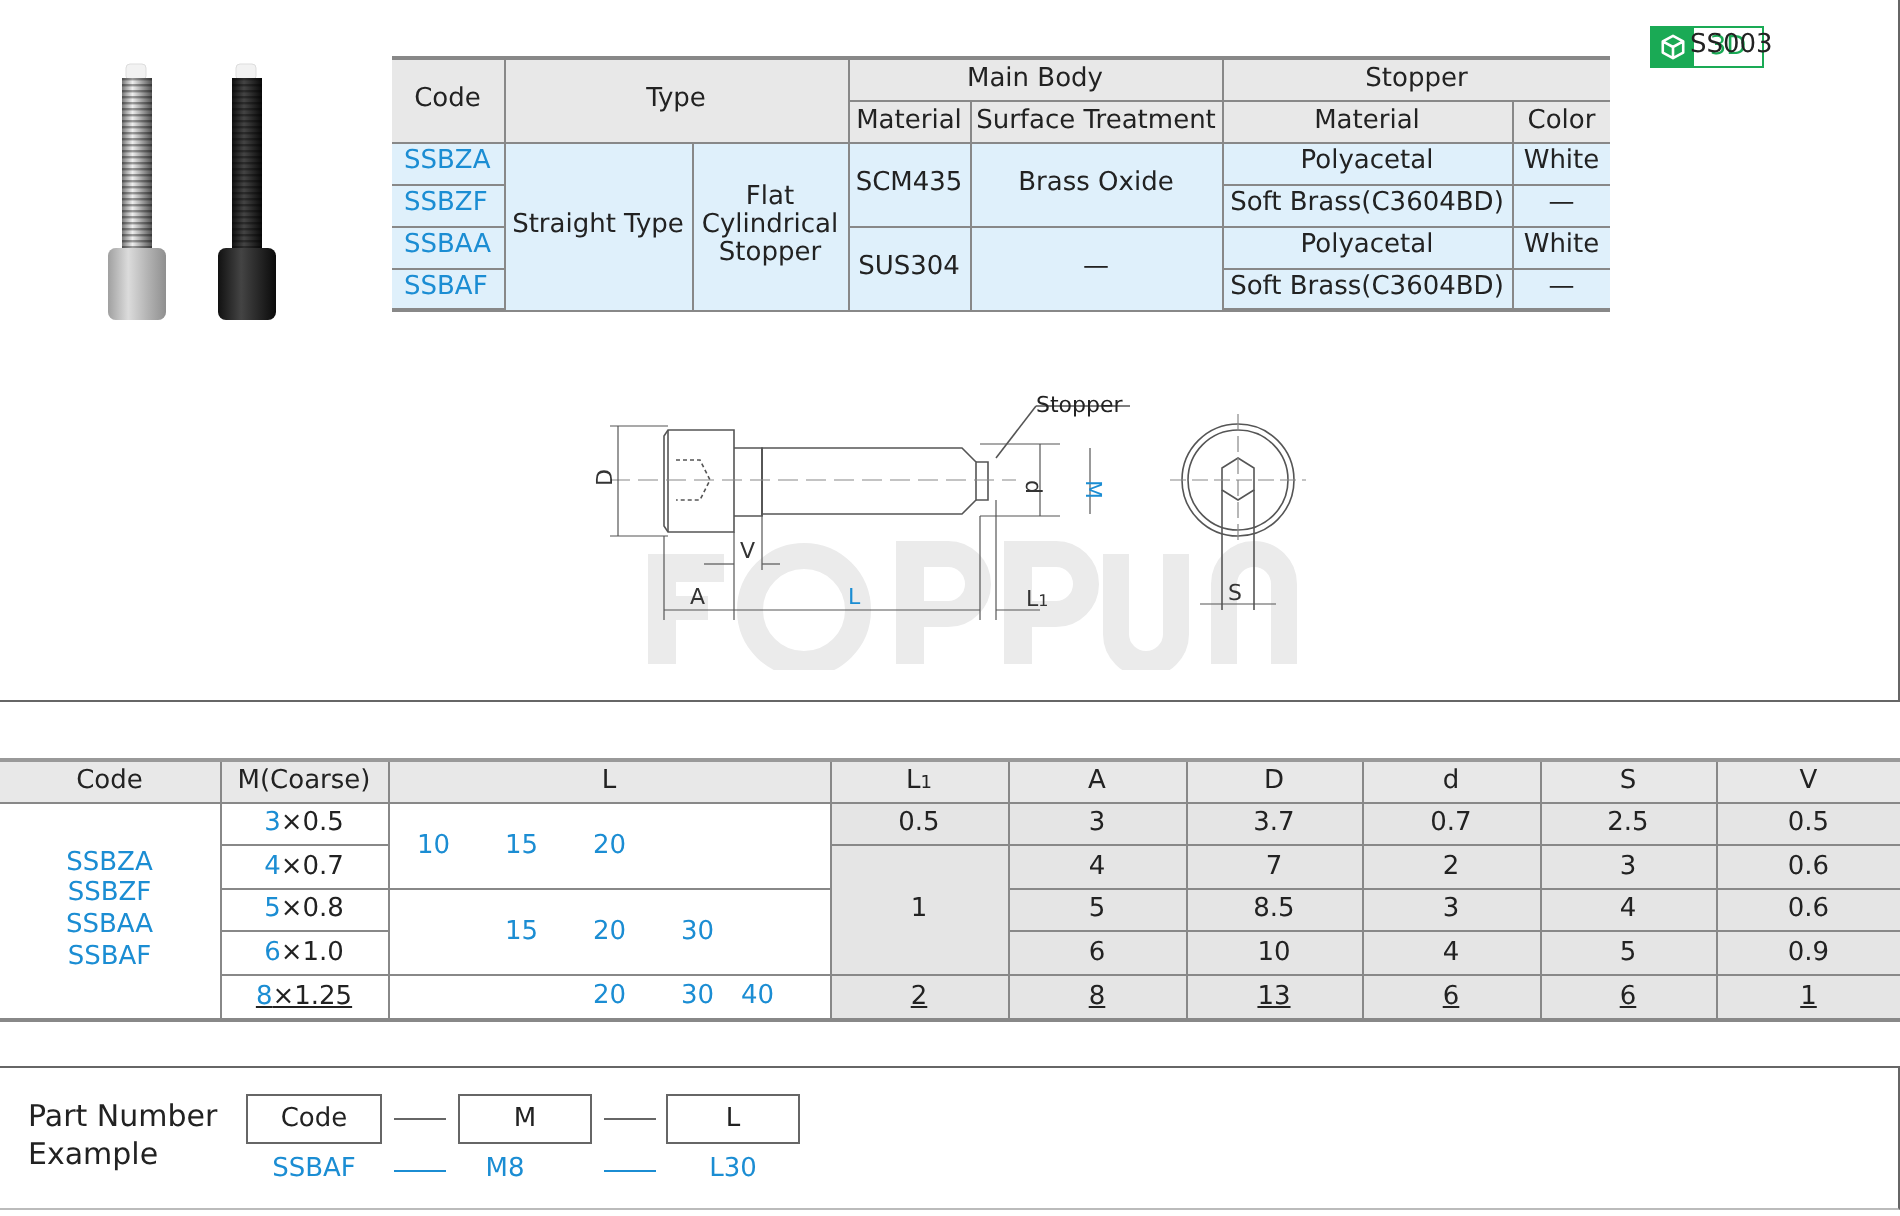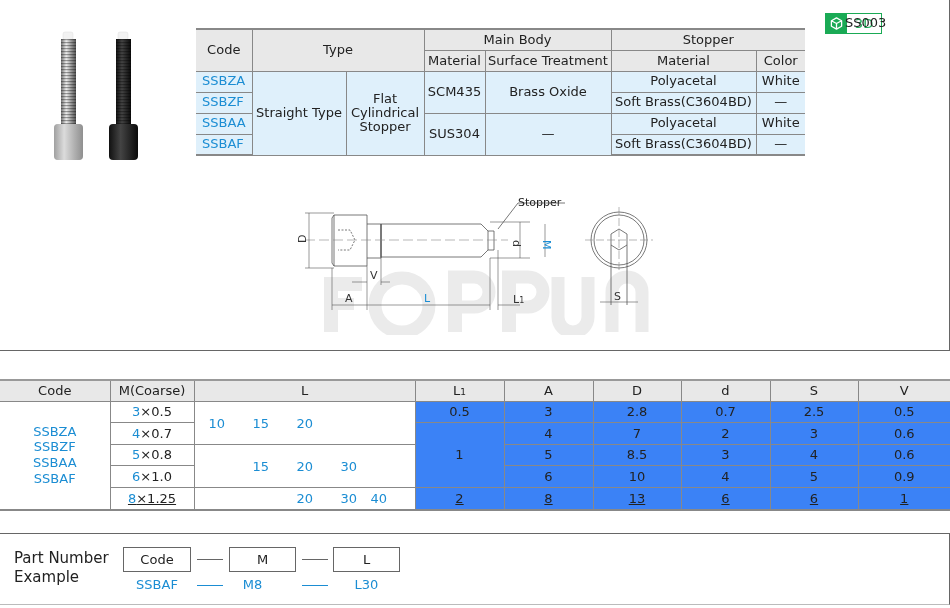--- a/index.html
+++ b/index.html
@@ -34,21 +34,21 @@
   
   #drawing { position: absolute; left: 290px; top: 185px; width: 380px; height: 150px; }
 
   
   #dims-table { position: absolute; left: 0; top: 379px; width: 950px; }
   #dims-table th { background: #e8e8e8; border: 1px solid #888; height: 21px; border-top: 2px solid #999; }
   #dims-table td { border: 1px solid #888; height: 21px; padding: 0; }
   #dims-table tr:last-child td { border-bottom: 2px solid #888; text-decoration: underline; }
   #dims-table th:first-child, #dims-table td:first-child { border-left: none; }
   #dims-table th:last-child, #dims-table td:last-child { border-right: none; }
-  #dims-table td.blue { background: #3b82f6; }
+  #dims-table td.blue { background: #e5e5e5; }
   #dims-table td.codecell { color: #1b8dd3; line-height: 1.2; border-bottom: 2px solid #888; }
   .mnum { color: #1b8dd3; }
   .lvals { position: relative; height: 100%; }
   .lvals span { position: absolute; color: #1b8dd3; top: 50%; transform: translateY(-50%); }
 
   
   #pn-label { position: absolute; left: 14px; top: 549px; font-size: 15px; line-height: 19px; color: #222; }
   .pn-box { position: absolute; top: 547px; height: 25px; border: 1px solid #666; font-size: 13px; line-height: 23px; text-align: center; }
   .pn-dash { position: absolute; height: 1px; background: #666; }
   .pn-val { position: absolute; top: 577px; font-size: 13px; color: #1b8dd3; text-align: center; }
@@ -238,21 +238,21 @@
     <td><span class="mnum">3</span><span>×0.5</span></td>
     <td rowspan="2">
           <div class="lvals" style="height:42px">
       <span style="left:14px">10</span>
       <span style="left:58px">15</span>
       <span style="left:102px">20</span>
           </div>
         </td>
     <td class="blue">0.5</td>
     <td class="blue">3</td>
-    <td class="blue">2.8</td>
+    <td class="blue">3.7</td>
     <td class="blue">0.7</td>
     <td class="blue">2.5</td>
     <td class="blue">0.5</td>
   </tr>
   <tr>
     <td><span class="mnum">4</span><span>×0.7</span></td>
     <td rowspan="3" class="blue">1</td>
     <td class="blue">4</td>
     <td class="blue">7</td>
     <td class="blue">2</td>

